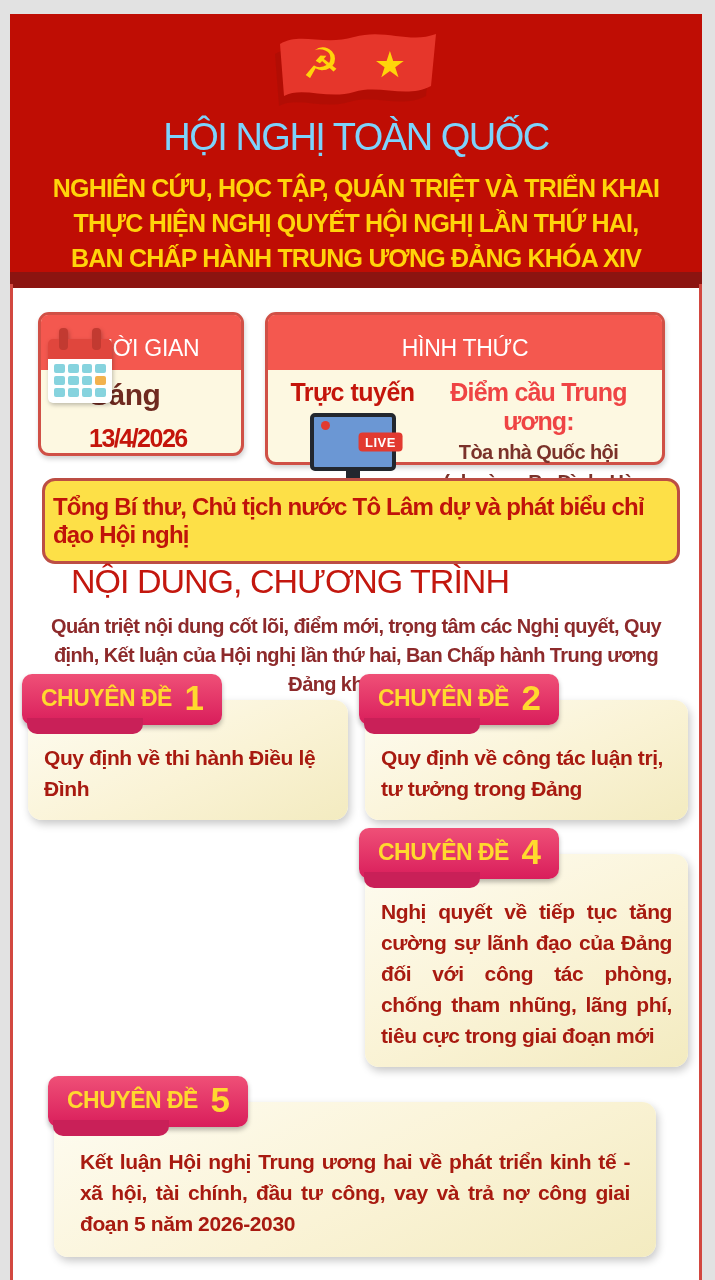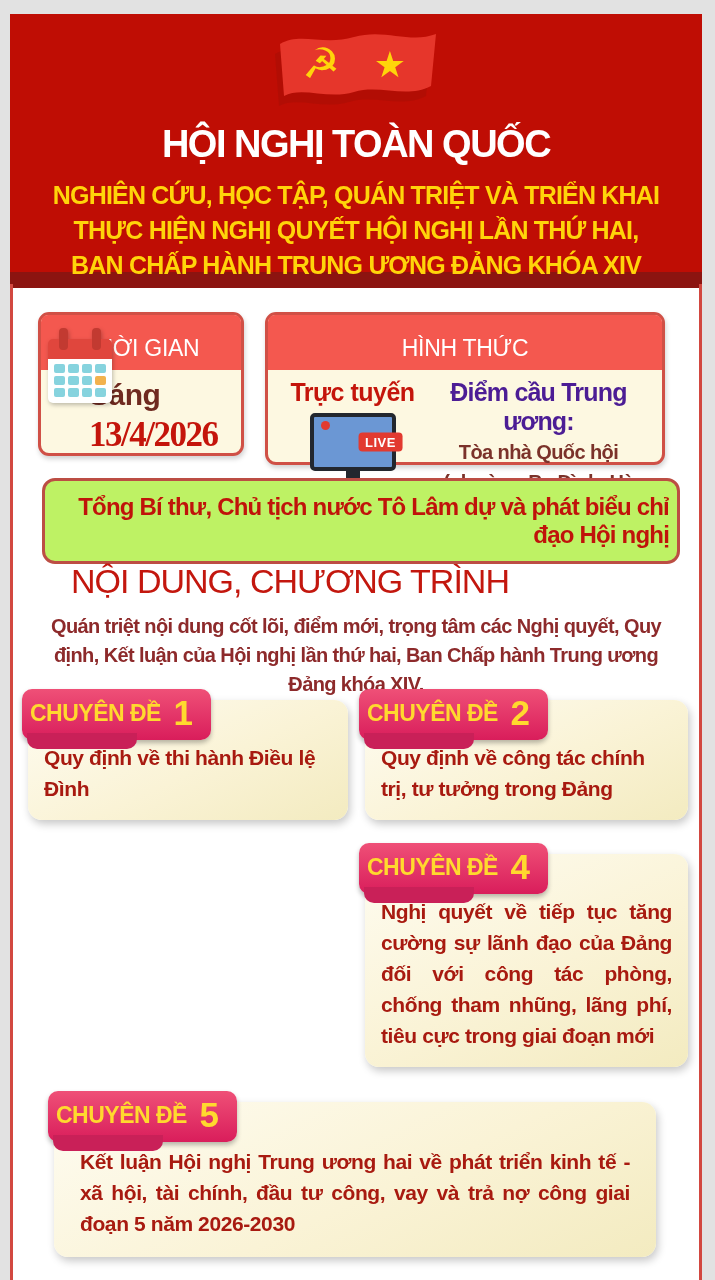--- a/index.html
+++ b/index.html
@@ -15,21 +15,21 @@
   .edge { position:absolute; top:270px; bottom:0; width:3px; background:#d24840; z-index:5; }
   .edge.left { left:0; } .edge.right { right:0; }
 
   
   .header {
     position:absolute; left:0; top:0; width:692px; height:258px;
     background:#bf0d04; border-bottom:16px solid #8c1410; text-align:center;
   }
   .flag-wrap { margin-top:16px; height:80px; }
   .main-title {
-    margin-top:13px; color:#ffffff; font-size:38px; font-weight:bold;
+    margin-top:6px; color:#7dd3fc; font-size:38px; font-weight:normal;
     letter-spacing:-1.5px;
   }
   .subtitle { margin-top:12px; }
   .subtitle div {
     color:#ffd40a; font-weight:bold; font-size:25px; line-height:35px;
     letter-spacing:-0.8px;
   }
 
   
   .info-box {
@@ -49,44 +49,44 @@
   .cal-top { position:relative; height:20px; background:#e0463d; border-radius:5px 5px 0 0; }
   .cal-top .pin { position:absolute; top:-11px; width:9px; height:22px;
     background:#c23a31; border-radius:4px; }
   .cal-top .pin.l { left:11px; } .cal-top .pin.r { right:11px; }
   .cal-grid { background:#ffffff; border-radius:0 0 5px 5px; padding:5px 6px 6px;
     display:grid; grid-template-columns:repeat(4,1fr); gap:3px; }
   .cal-cell { height:9px; background:#86d3de; border-radius:2px; }
   .cal-cell.hl { background:#f2b24e; }
   .time-body { text-align:left; padding-left:48px; margin-top:8px; }
   .session { color:#6f2a20; font-size:30px; font-weight:bold; letter-spacing:-0.5px; }
-  .date { color:#c4150b; font-size:35px; font-weight:bold; letter-spacing:-1.5px; margin-top:3px;font-family:Liberation Serif, serif; }
+  .date { color:#c4150b; font-size:25px; font-weight:bold; letter-spacing:-1.5px; margin-top:12px; }
 
   .format-body { display:flex; padding:8px 10px 0 12px; }
   .format-left { width:145px; text-align:center; }
   .online { color:#c4150b; font-size:25px; font-weight:bold; letter-spacing:-0.5px; }
   .monitor { position:relative; width:78px; height:50px; background:#6b97d4;
     border:4px solid #23272e; border-radius:5px; margin:6px auto 0; }
   .rec-dot { position:absolute; left:7px; top:4px; width:9px; height:9px;
     border-radius:50%; background:#e23a30; }
   .live-pill { position:absolute; left:50%; top:50%; transform:translate(-50%,-50%);
     background:#e23a30; color:#ffffff; font-weight:bold; font-size:13px;
     padding:2px 7px; border-radius:4px; letter-spacing:0.5px;margin-left:28px; }
   .monitor-stand { width:14px; height:8px; background:#23272e; margin:0 auto; }
   .monitor-base { width:36px; height:6px; background:#23272e; margin:0 auto; border-radius:2px; }
   .format-right { flex:1; text-align:center; }
-  .venue-heading { color:#4c1d95; font-size:25px; font-weight:bold; letter-spacing:-0.8px; }
+  .venue-heading { color:#ef4444; font-size:25px; font-weight:bold; letter-spacing:-0.8px; }
   .venue-line { color:#7b322a; font-size:20px; font-weight:bold; letter-spacing:-0.6px;
     line-height:27px; margin-top:3px; }
 
   
   .banner {
     position:absolute; left:32px; top:464px; width:638px; box-sizing:border-box;
-    background:#bef264; border:3px solid #bc4e44; border-radius:13px;
-    color:#c0130a; font-size:24px; font-weight:bold; text-align:right;
+    background:#fde047; border:3px solid #bc4e44; border-radius:13px;
+    color:#c0130a; font-size:24px; font-weight:bold; text-align:left;
     padding:12px 8px; letter-spacing:-0.8px;
   }
 
   
   .section-title {
     position:absolute; left:0; top:548px; width:560px; text-align:center;
     color:#c3170e; font-size:34px; letter-spacing:-1px;
   }
   .intro {
     position:absolute; left:30px; top:598px; width:632px; text-align:center;
@@ -107,23 +107,22 @@
   .card-4 { left:355px; top:840px;  width:323px; min-height:208px; }
   .card-5 { left:44px;  top:1088px; width:602px; min-height:148px; padding:44px 26px 18px; }
   .topic-text {
     color:#a81a10; font-weight:bold; font-size:21px; line-height:31px;
     letter-spacing:-0.4px;
   }
   .justify { text-align:justify; }
   .badge {
     position:absolute; top:-26px; left:-6px; z-index:2;
     background:linear-gradient(180deg,#ef5077 0%,#d91d5b 100%);
-    border-radius:10px; padding:4px 18px 7px 8px; white-space:nowrap;
+    border-radius:10px; padding:4px 18px 7px 19px; white-space:nowrap;
     box-shadow:0 3px 5px rgba(0,0,0,0.28);
-    margin-top:15px;
   }
   .badge::after {
     content:""; position:absolute; left:5px; bottom:-9px; width:58%; height:16px;
     background:#c92058; border-radius:0 0 10px 10px; z-index:-1;
   }
   .badge-label { color:#ffd92e; font-size:23px; font-weight:bold; letter-spacing:-0.5px; }
   .badge-num { color:#ffd92e; font-size:35px; font-weight:bold; margin-left:8px;
     display:inline-block; vertical-align:-4px; }
 </style>
 </head>
@@ -210,21 +209,21 @@
         <span class="badge-num">1</span>
       </div>
       <div class="topic-text">Quy định về thi hành Điều lệ Đình</div>
     </div>
 
     <div class="topic-card card-2">
       <div class="badge">
         <span class="badge-label">CHUYÊN ĐỀ</span>
         <span class="badge-num">2</span>
       </div>
-      <div class="topic-text">Quy định về công tác chính trị, tư tưởng trong Đảng</div>
+      <div class="topic-text">Quy định về công tác luận trị, tư tưởng trong Đảng</div>
     </div>
 
 
     <div class="topic-card card-4">
       <div class="badge">
         <span class="badge-label">CHUYÊN ĐỀ</span>
         <span class="badge-num">4</span>
       </div>
       <div class="topic-text justify">Nghị quyết về tiếp tục tăng cường sự lãnh đạo của Đảng đối với công tác phòng, chống tham nhũng, lãng phí, tiêu cực trong giai đoạn mới</div>
     </div>

